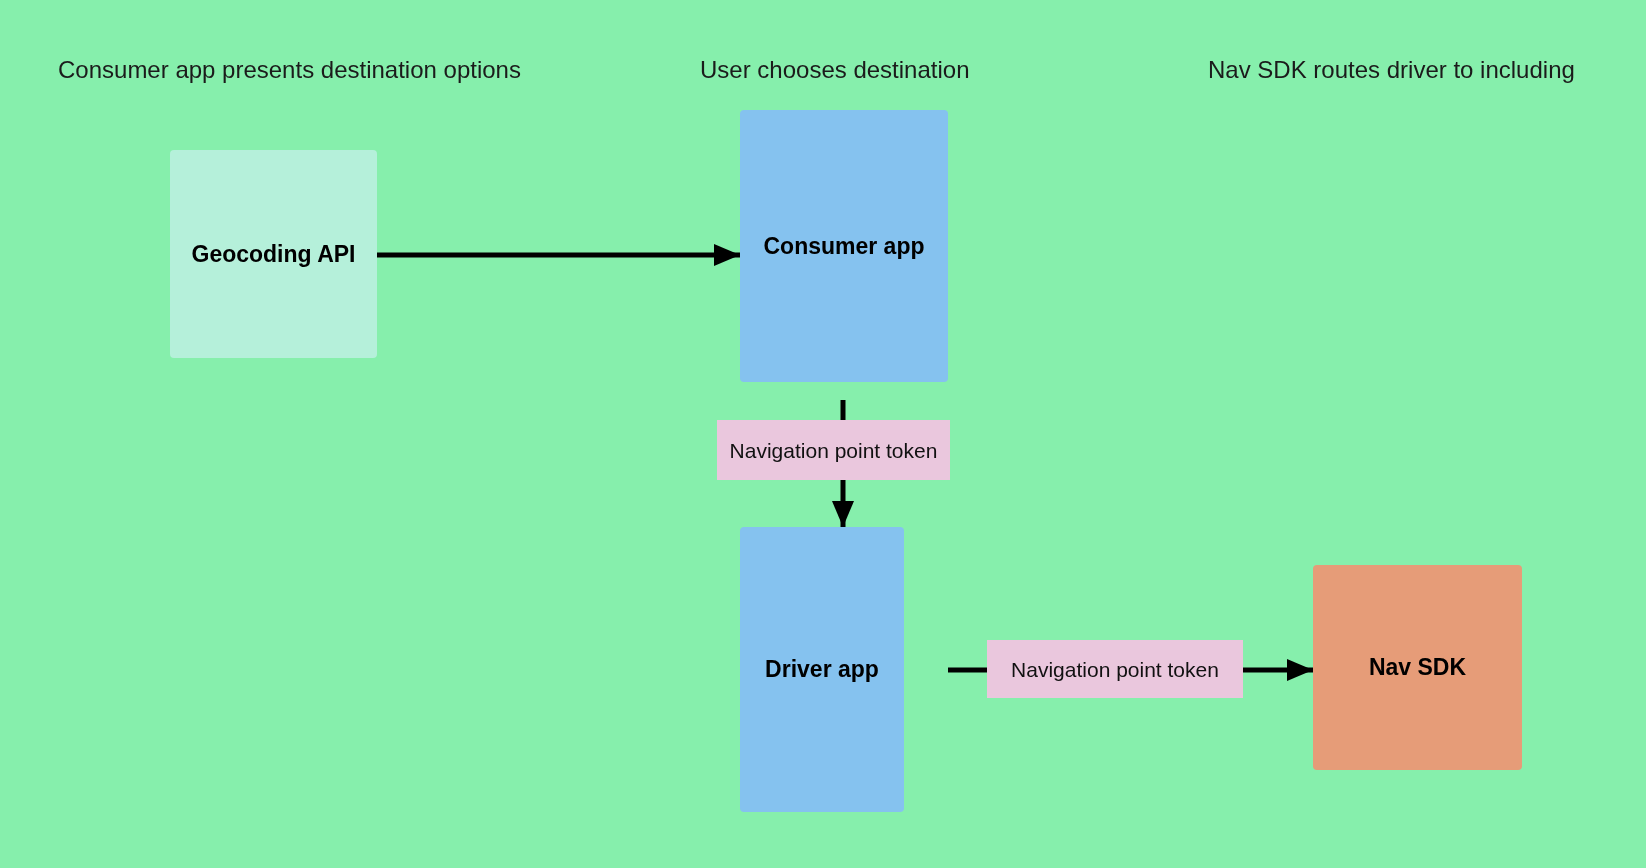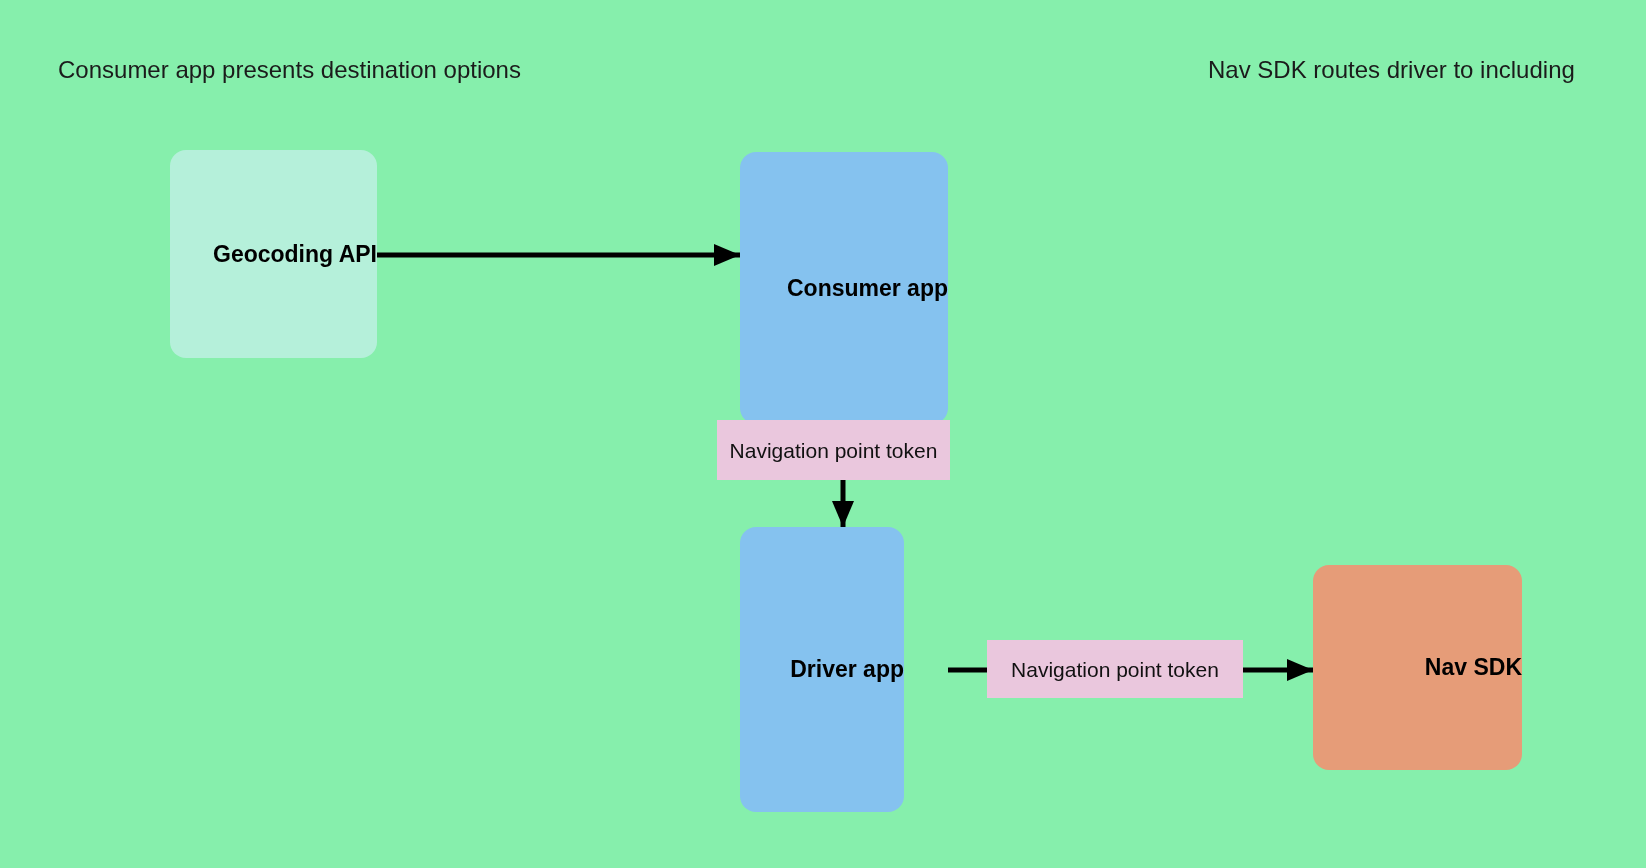--- a/index.html
+++ b/index.html
@@ -30,34 +30,34 @@
     font-size: 24px;
     line-height: 29px;
     color: #1b1b1b;
     white-space: nowrap;
   }
   .sh-1 { left: 58px; }
   .sh-2 { left: 700px; }
   .sh-3 { left: 1208px; }
   .node {
     position: absolute;
-    border-radius: 16px;
+    border-radius: 4px;
     display: flex;
     align-items: center;
-    justify-content: flex-end;
+    justify-content: center;
   }
   .node-label {
     font-size: 23px;
     font-weight: bold;
     color: #000000;
     text-align: center;
     white-space: nowrap;
   }
   .node-geocoding { left: 170px; top: 150px; width: 207px; height: 208px; }
-  .node-consumer  { left: 740px; top: 110px; width: 208px; height: 272px; margin-top: 42px; }
+  .node-consumer  { left: 740px; top: 110px; width: 208px; height: 272px; }
   .node-driver    { left: 740px; top: 527px; width: 164px; height: 285px; }
   .node-navsdk    { left: 1313px; top: 565px; width: 209px; height: 205px; }
   .edge-label {
     position: absolute;
     display: flex;
     align-items: center;
     justify-content: center;
     text-align: center;
     font-size: 21px;
     line-height: 25px;
@@ -78,20 +78,21 @@
       <marker id="arrowhead" markerUnits="userSpaceOnUse" markerWidth="28" markerHeight="24" refX="26" refY="11" orient="auto">
         <path d="M0,0 L26,11 L0,22 Z" style="fill: rgb(0, 0, 0);"></path>
       </marker>
     </defs>
     <line class="edge-line" x1="377" y1="255" x2="740" y2="255" marker-end="url(#arrowhead)" style="stroke: rgb(0, 0, 0);"></line>
     <line class="edge-line" x1="843" y1="400" x2="843" y2="527" marker-end="url(#arrowhead)" style="stroke: rgb(0, 0, 0);"></line>
     <line class="edge-line" x1="948" y1="670" x2="1313" y2="670" marker-end="url(#arrowhead)" style="stroke: rgb(0, 0, 0);"></line>
   </svg>
 
   <div class="stage-header sh-1">Consumer app presents destination options</div>
+  <div class="stage-header sh-2">User chooses destination</div>
   <div class="stage-header sh-3">Nav SDK routes driver to including</div>
 
   <div class="node node-geocoding" style="background-color: rgb(181, 240, 218);">
     <span class="node-label">Geocoding API</span>
   </div>
 
   <div class="node node-consumer" style="background-color: rgb(133, 194, 239);">
     <span class="node-label">Consumer app</span>
   </div>
 

